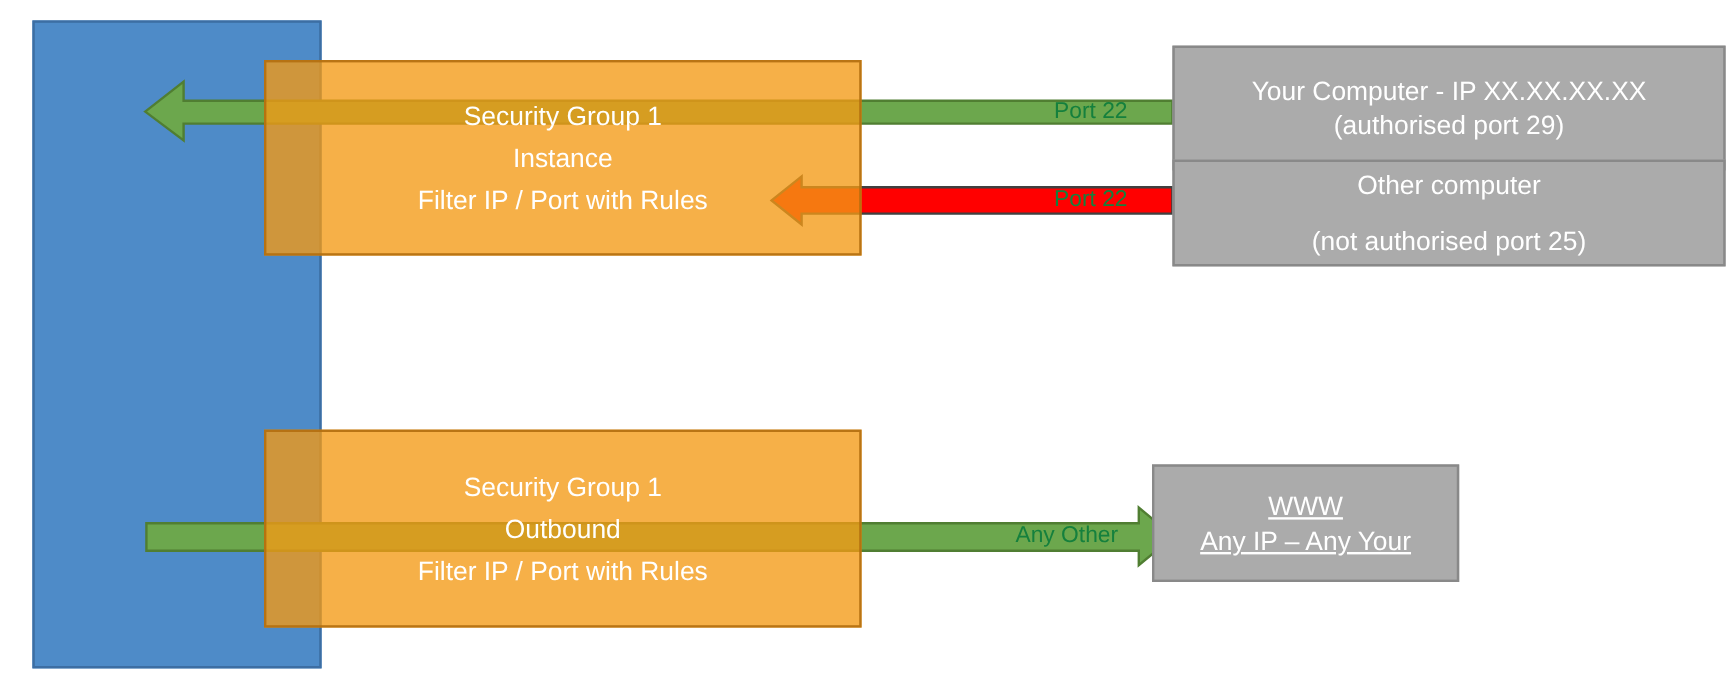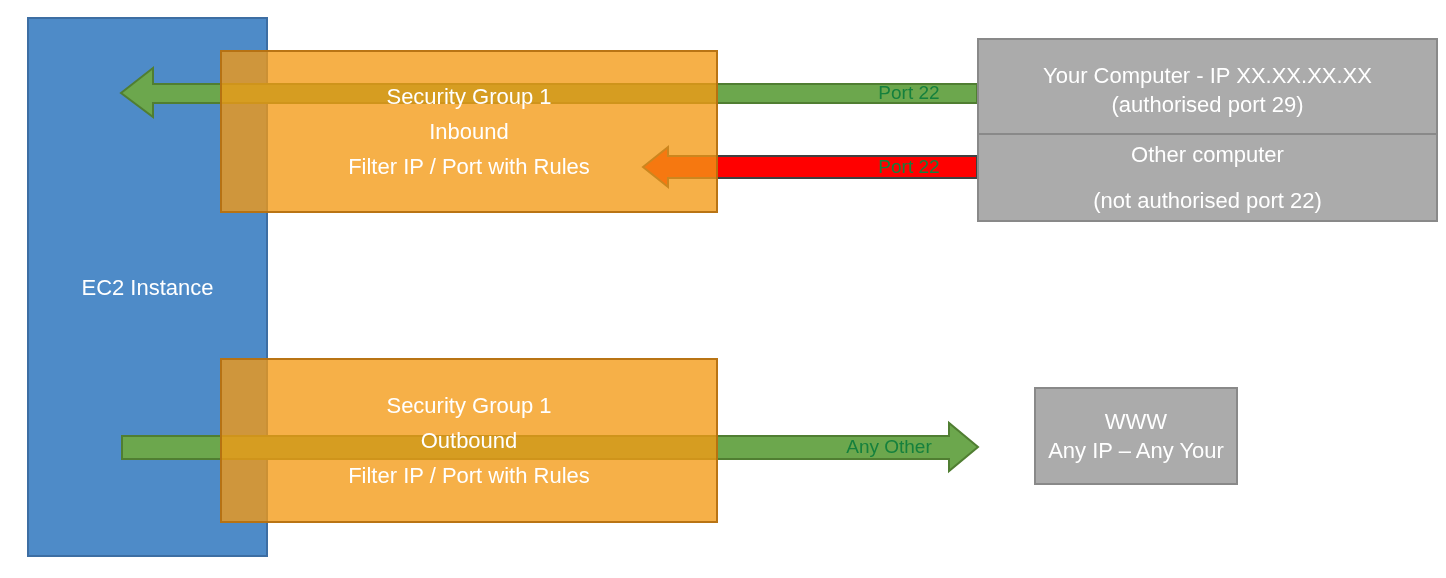--- a/index.html
+++ b/index.html
@@ -32,73 +32,72 @@
   .sg-inbound  { left:220px; top:50px;  width:498px; height:163px; }
   .sg-outbound { left:220px; top:358px; width:498px; height:165px; }
   
   .endpoint {
     border:2px solid transparent;
     z-index:2;
     font-size:22px; line-height:29px;
   }
   .ep-your  { left:977px; top:38px;  width:461px; height:104px; }
   .ep-other { left:977px; top:133px; width:461px; height:89px;gap:17px; }
-  .ep-www   { left:1034px; top:387px; width:204px; height:98px; }
+  .ep-www   { left:960px; top:387px; width:256px; height:98px;text-decoration:underline; }
   
   .arrow-svg { left:0; top:0; width:1446px; height:578px; z-index:2; }
   
   .flow-label {
     z-index:2; color:#15803d;
     font-size:19px; line-height:24px;
     width:118px; text-align:center;
     white-space:nowrap;
   }
   .lbl-in-allowed { left:850px; top:81px;  }
   .lbl-in-blocked { left:850px; top:155px; }
   .lbl-outbound   { left:830px; top:435px; }
 </style>
 </head>
 <body>
 
 <div class="canvas">
 
   <div class="abs box ec2-box" style="background-color: rgb(78, 139, 200); border-color: rgb(61, 110, 163);">
-    <div>EC2 Instance</div>
   </div>
 
   <svg class="abs arrow-svg" viewBox="0 0 1446 578" xmlns="http://www.w3.org/2000/svg">
     <polygon stroke-width="2" points="121,93 153,68 153,84 977,84 977,103 153,103 153,117" fill="#6CA74D" stroke="#507E32"></polygon>
     <polygon stroke-width="2" points="643,167 668,147 668,156 977,156 977,178 668,178 668,187" fill="#FF0000" stroke="#404040"></polygon>
     <polygon stroke-width="2" points="122,436 949,436 949,423 978,447 949,471 949,459 122,459" fill="#6CA74D" stroke="#507E32"></polygon>
   </svg>
 
   <div class="abs flow-label lbl-in-allowed">Port 22</div>
   <div class="abs flow-label lbl-in-blocked">Port 22</div>
   <div class="abs flow-label lbl-outbound">Any Other</div>
 
   <div class="abs box sg-box sg-inbound" style="background-color: rgba(243, 154, 21, 0.78); border-color: rgba(178, 110, 14, 0.9);">
     <div>Security Group 1</div>
-    <div>Inbound</div>
+    <div>Instance</div>
     <div>Filter IP / Port with Rules</div>
   </div>
 
   <div class="abs box sg-box sg-outbound" style="background-color: rgba(243, 154, 21, 0.78); border-color: rgba(178, 110, 14, 0.9);">
     <div>Security Group 1</div>
     <div>Outbound</div>
     <div>Filter IP / Port with Rules</div>
   </div>
 
   <div class="abs box endpoint ep-your" style="background-color: rgb(171, 171, 171); border-color: rgb(137, 137, 137);">
     <div>Your Computer - IP XX.XX.XX.XX</div>
     <div>(authorised port 29)</div>
   </div>
 
   <div class="abs box endpoint ep-other" style="background-color: rgb(171, 171, 171); border-color: rgb(137, 137, 137);">
     <div>Other computer</div>
-    <div>(not authorised port 22)</div>
+    <div>(not authorised port 25)</div>
   </div>
 
   <div class="abs box endpoint ep-www" style="background-color: rgb(171, 171, 171); border-color: rgb(137, 137, 137);">
     <div>WWW</div>
     <div>Any IP – Any Your</div>
   </div>
 
 </div>
 
 </body></html>

